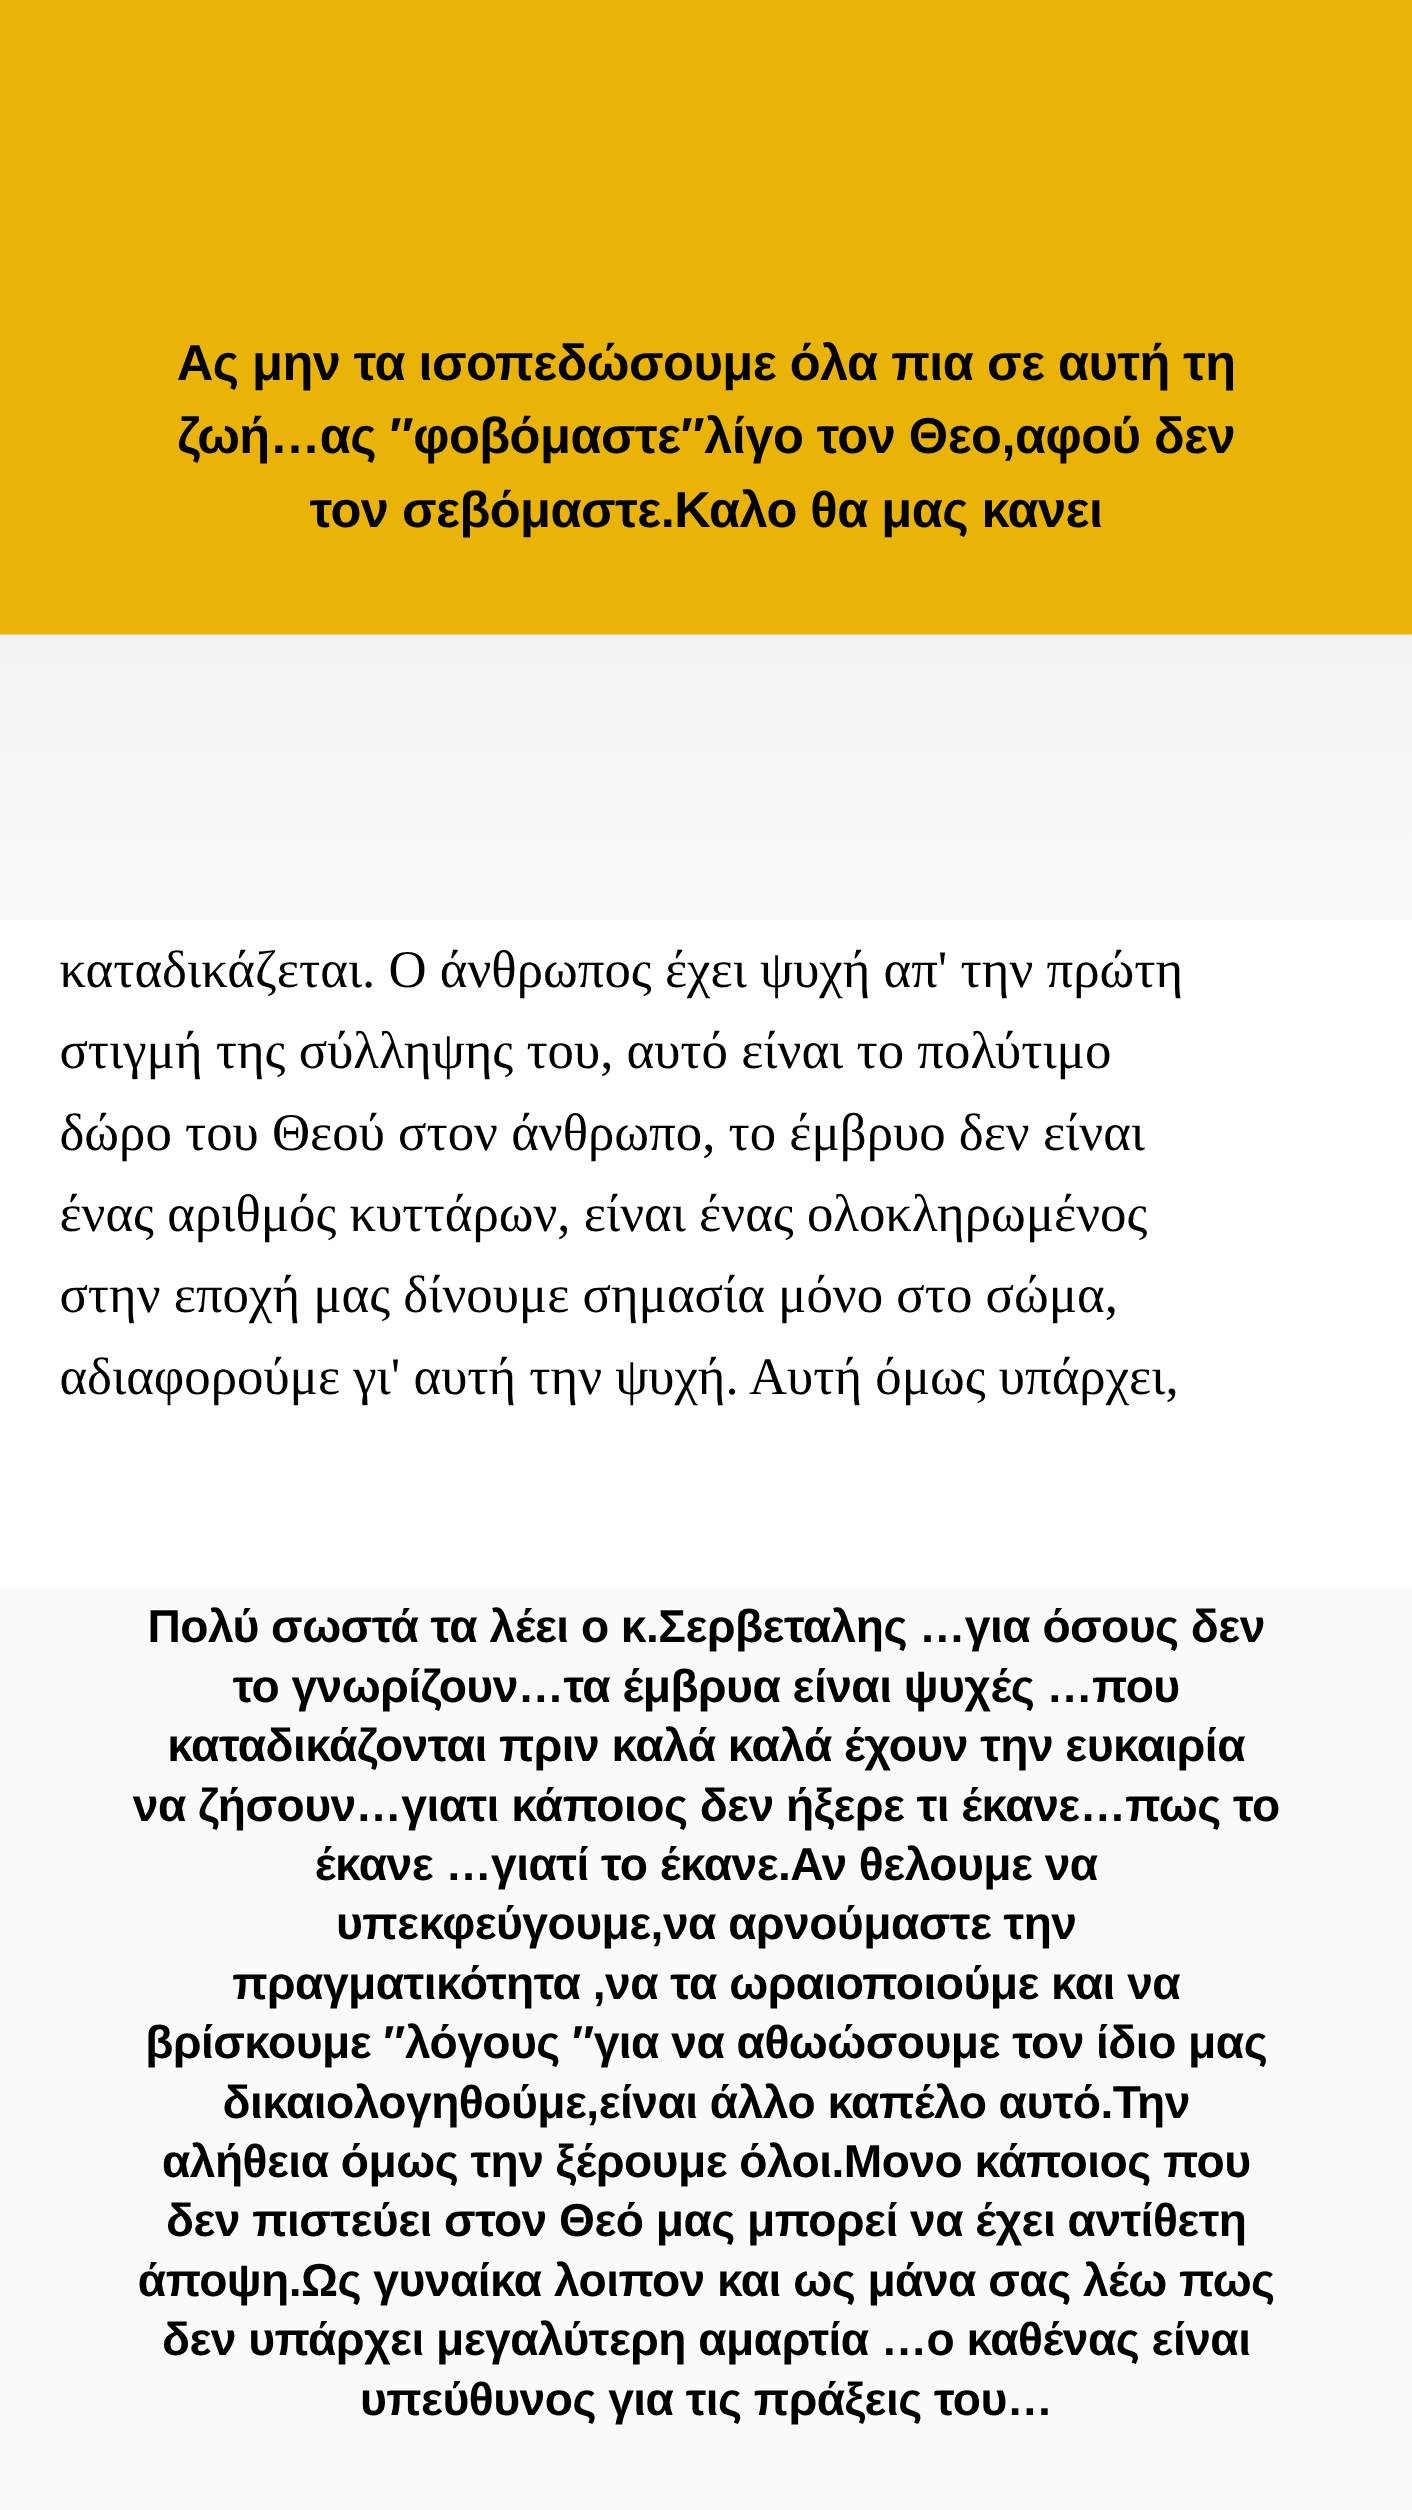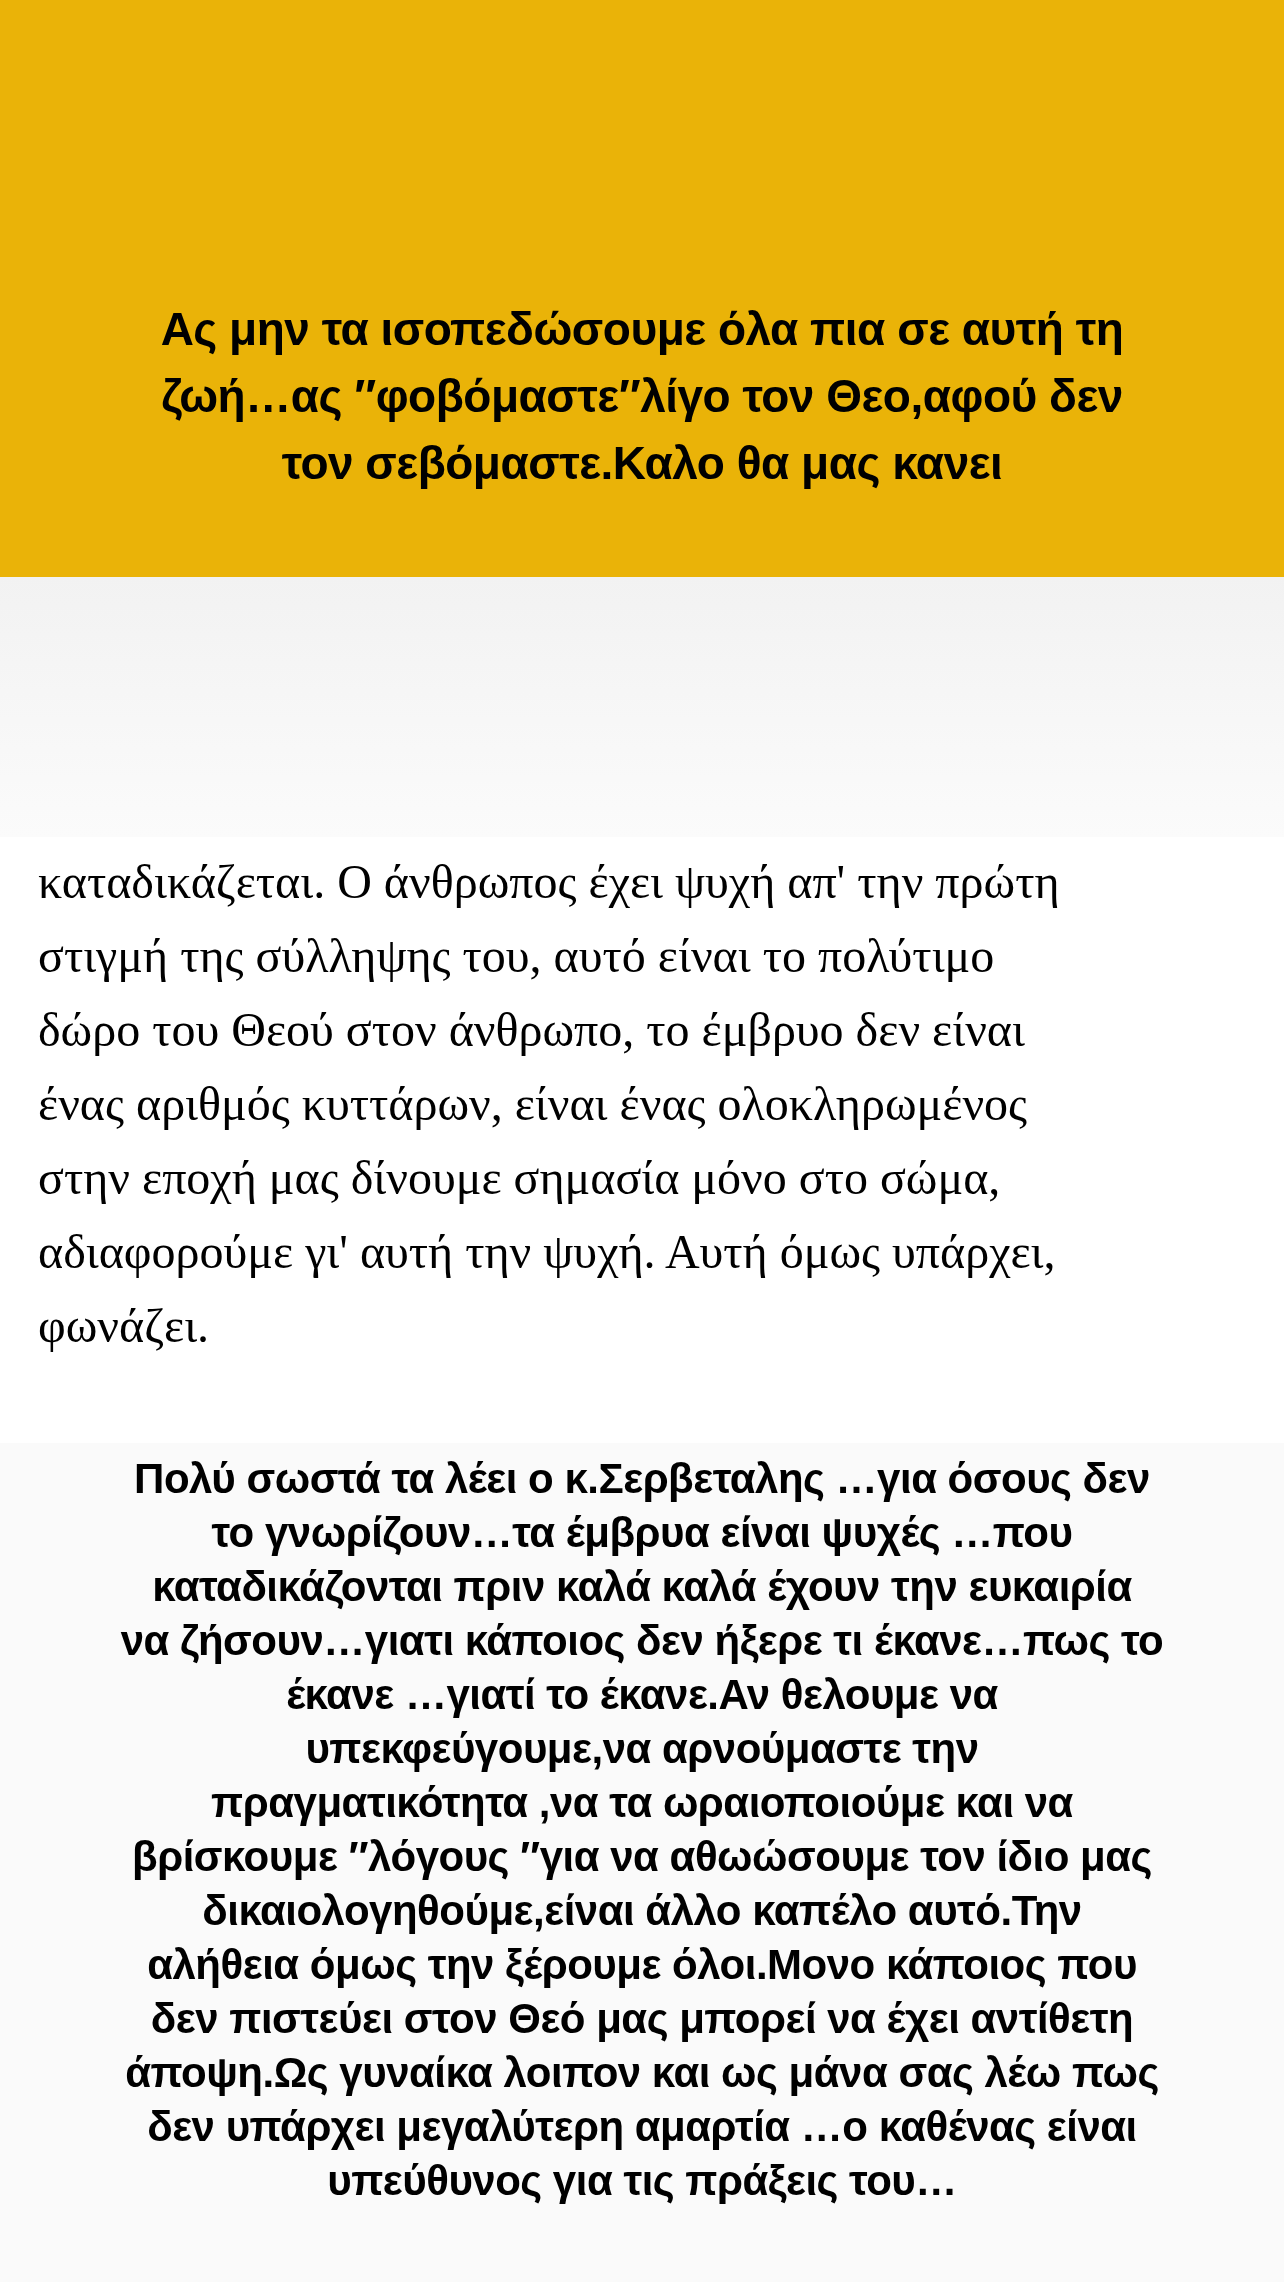--- a/index.html
+++ b/index.html
@@ -63,21 +63,21 @@
     padding-top: 9px;
   }
   .bottom-comment .bold-text {
     font-size: 42px;
     line-height: 54px;
     letter-spacing: -0.5px;
     padding: 0 52px;
   }
 
   .line { white-space: nowrap; }
-  .serif-text .line { white-space: normal; }
+  .serif-text .line { white-space: normal; margin-left: 16px; }
 </style>
 </head>
 <body>
 
 <div class="page">
 
   <section class="top-comment">
     <div class="bold-text">
         <div class="line">Ας μην τα ισοπεδώσουμε όλα πια σε αυτή τη</div>
         <div class="line">ζωή…ας ″φοβόμαστε″λίγο τον Θεο,αφού δεν</div>
@@ -88,21 +88,20 @@
   <section class="photo-band"></section>
 
   <section class="article">
     <div class="serif-text">
         <div class="line">καταδικάζεται. Ο άνθρωπος έχει ψυχή απ' την πρώτη</div>
         <div class="line">στιγμή της σύλληψης του, αυτό είναι το πολύτιμο</div>
         <div class="line">δώρο του Θεού στον άνθρωπο, το έμβρυο δεν είναι</div>
         <div class="line">ένας αριθμός κυττάρων, είναι ένας ολοκληρωμένος</div>
         <div class="line">στην εποχή μας δίνουμε σημασία μόνο στο σώμα,</div>
         <div class="line">αδιαφορούμε γι' αυτή την ψυχή. Αυτή όμως υπάρχει,</div>
-        <div class="line">φωνάζει.</div>
       </div>
   </section>
 
   <section class="bottom-comment">
     <div class="bold-text">
         <div class="line">Πολύ σωστά τα λέει ο κ.Σερβεταλης …για όσους δεν</div>
         <div class="line">το γνωρίζουν…τα έμβρυα είναι ψυχές …που</div>
         <div class="line">καταδικάζονται πριν καλά καλά έχουν την ευκαιρία</div>
         <div class="line">να ζήσουν…γιατι κάποιος δεν ήξερε τι έκανε…πως το</div>
         <div class="line">έκανε …γιατί το έκανε.Αν θελουμε να</div>

